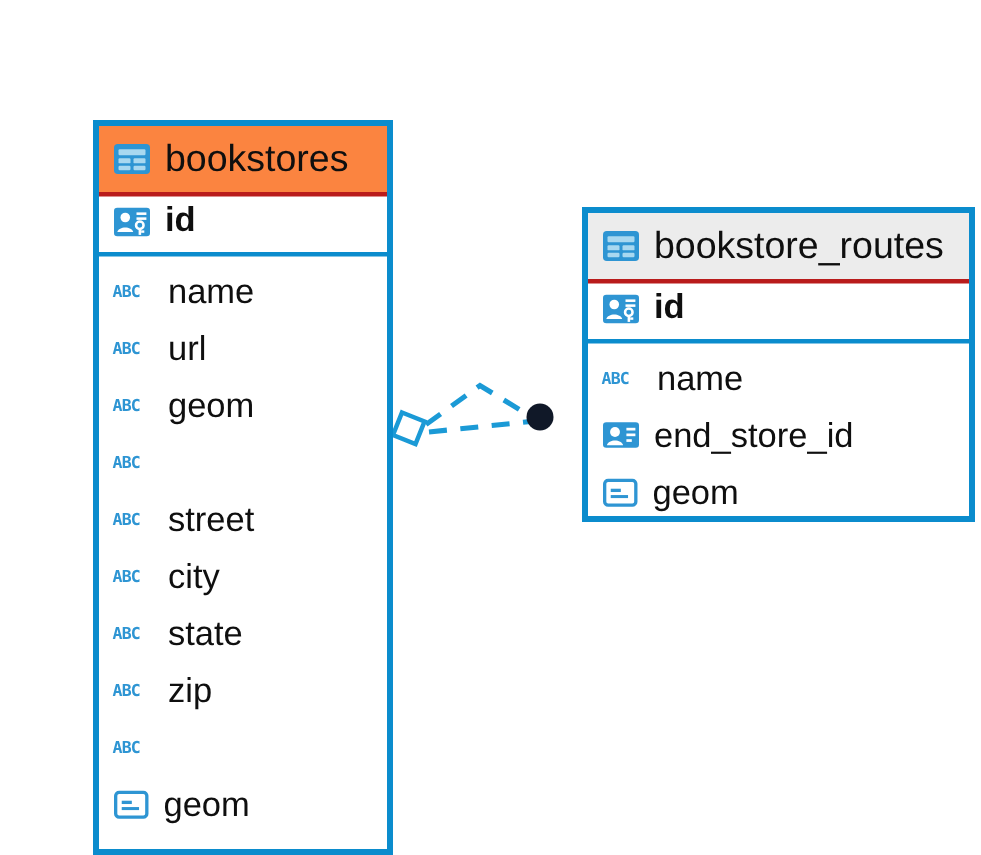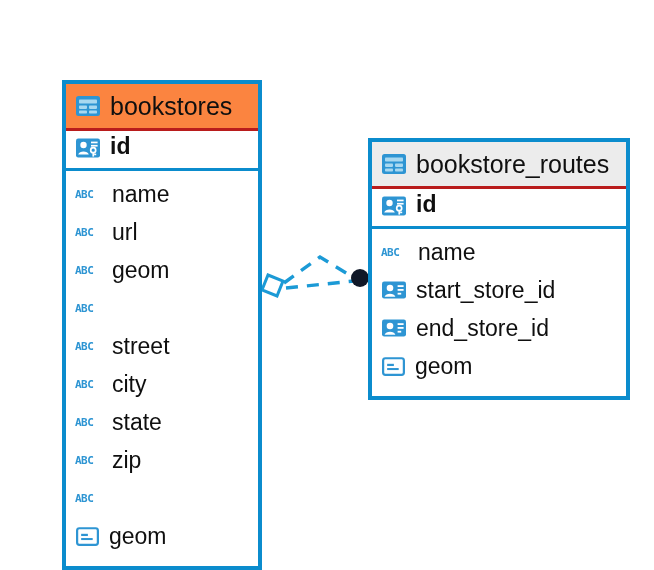--- a/index.html
+++ b/index.html
@@ -196,21 +196,21 @@
           <rect x="2.2" y="4.4" width="21.6" height="17.2" rx="2.4" fill="#ffffff" stroke="#2e95d3" stroke-width="2.3"></rect>
           <rect x="6.4" y="10.2" width="7" height="2.3" fill="#2e95d3"></rect>
           <rect x="6.4" y="14.6" width="12" height="2.1" fill="#2e95d3"></rect>
         </svg>
         <span class="field-label">geom</span>
       </div>
 
     </div>
   </div>
 
-  <div class="entity" id="entity-1" style="left:368px; top:138px; width:262px; height:262px;">
+  <div class="entity" id="entity-1" style="left:388px; top:138px; width:262px; height:210px;">
 
     <div class="entity-header neutral">
       <svg class="icon" viewBox="0 0 26 26">
         <rect x="1" y="3" width="24" height="20" rx="2.5" fill="#2e95d3"></rect>
         <rect x="4" y="6.5" width="18" height="4" rx="0.8" fill="#a8d8f0"></rect>
         <rect x="4" y="12.5" width="8" height="3.4" rx="0.8" fill="#a8d8f0"></rect>
         <rect x="14" y="12.5" width="8" height="3.4" rx="0.8" fill="#a8d8f0"></rect>
         <rect x="4" y="17.5" width="8" height="3" rx="0.8" fill="#a8d8f0"></rect>
         <rect x="14" y="17.5" width="8" height="3" rx="0.8" fill="#a8d8f0"></rect>
       </svg>
@@ -231,31 +231,20 @@
       <span class="field-label">id</span>
     </div>
 
     <div class="fields-wrap">
 
       <div class="field-row">
         <span class="abc-icon">ABC</span>
         <span class="field-label">name</span>
       </div>
 
-      <div class="field-row">
-        <svg class="icon" viewBox="0 0 26 26">
-          <rect x="1" y="4.5" width="24" height="17" rx="2.2" fill="#2e95d3"></rect>
-          <circle cx="9" cy="11" r="3.3" fill="#ffffff"></circle>
-          <path d="M 3.6 19.8 C 4.7 15.6 13.3 15.6 14.4 19.8 Z" fill="#ffffff"></path>
-          <rect x="16.6" y="8.2" width="6" height="1.8" fill="#ffffff"></rect>
-          <rect x="16.6" y="12" width="6" height="1.8" fill="#ffffff"></rect>
-          <rect x="16.6" y="15.8" width="3.6" height="1.8" fill="#ffffff"></rect>
-        </svg>
-        <span class="field-label">start_store_id</span>
-      </div>
 
       <div class="field-row">
         <svg class="icon" viewBox="0 0 26 26">
           <rect x="1" y="4.5" width="24" height="17" rx="2.2" fill="#2e95d3"></rect>
           <circle cx="9" cy="11" r="3.3" fill="#ffffff"></circle>
           <path d="M 3.6 19.8 C 4.7 15.6 13.3 15.6 14.4 19.8 Z" fill="#ffffff"></path>
           <rect x="16.6" y="8.2" width="6" height="1.8" fill="#ffffff"></rect>
           <rect x="16.6" y="12" width="6" height="1.8" fill="#ffffff"></rect>
           <rect x="16.6" y="15.8" width="3.6" height="1.8" fill="#ffffff"></rect>
         </svg>

